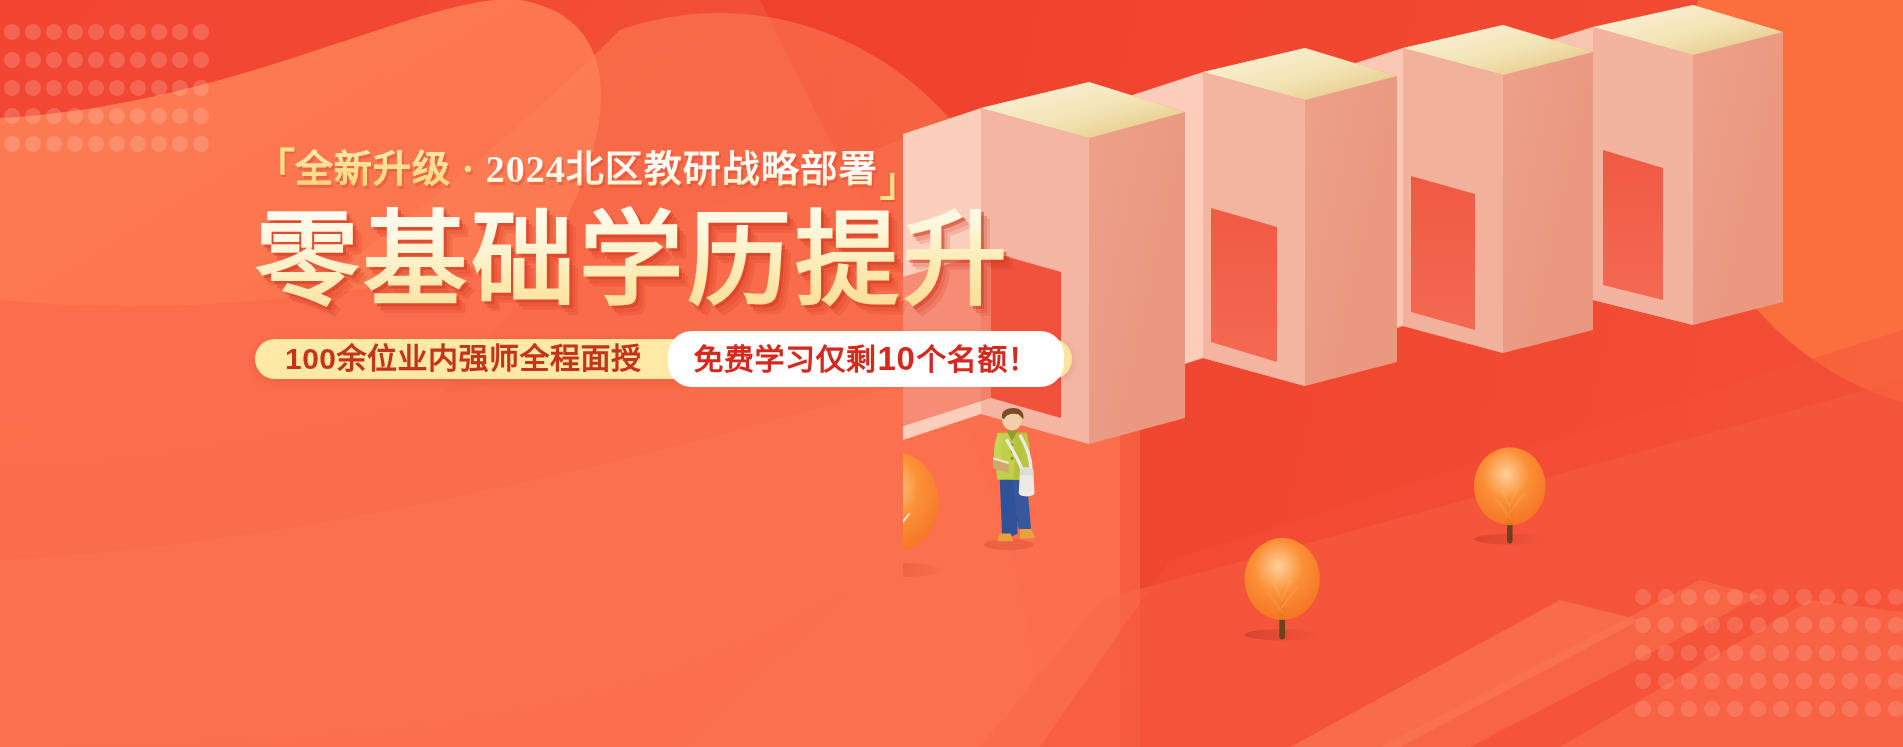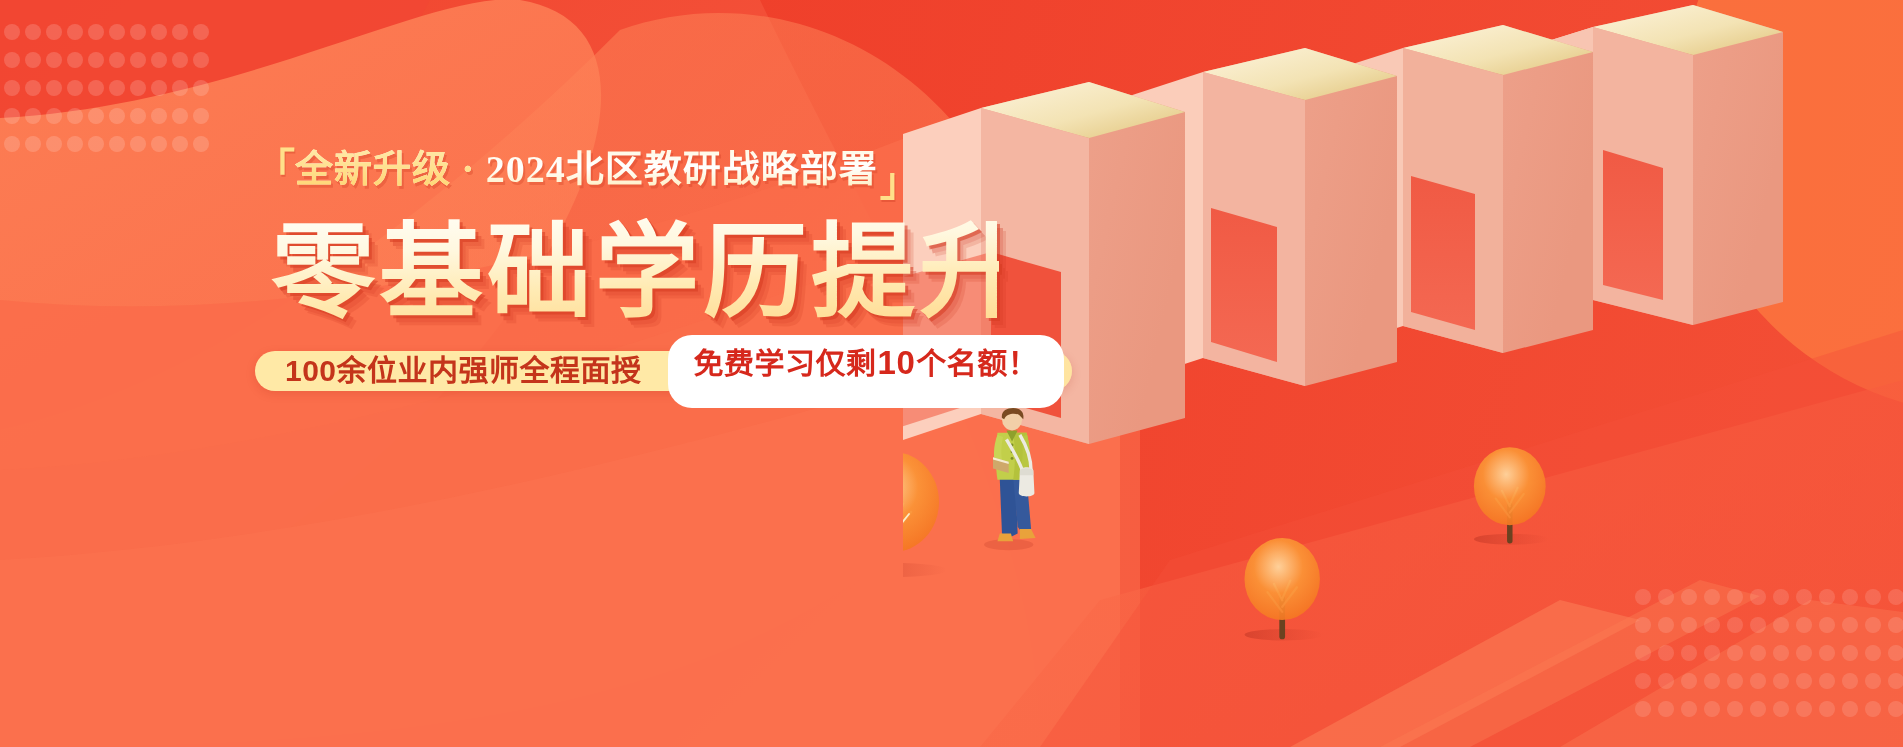--- a/index.html
+++ b/index.html
@@ -71,21 +71,21 @@
     font-family:Liberation Serif, serif;
   }
   .subtitle-text .hl{
     background:linear-gradient(180deg,#ffe9a8 0%,#ffd572 100%);
     -webkit-background-clip:text;
     background-clip:text;
     color:transparent;
   }
 
   .headline{
-    margin:16px;
+    margin:0;
     font-size:104px;
     font-weight:900;
     line-height:1.05;
     letter-spacing:4px;
     white-space:nowrap;
     background:linear-gradient(178deg,#fffdf4 0%,#fff8e0 28%,#ffeab2 62%,#ffd98f 100%);
     -webkit-background-clip:text;
     background-clip:text;
     color:transparent;
     filter:
@@ -113,21 +113,21 @@
     white-space:nowrap;
     line-height:1;
   }
   .pill-right{
     background:#ffffff;
     border-radius:24px;
     color:#d6281c;
     font-size:30px;
     font-weight:800;
     letter-spacing:.5px;
-    padding:11px 26px 29px 26px;
+    padding:11px 26px 12px 26px;
     white-space:nowrap;
     line-height:1;
   }
   .pill-right .num{
     font-size:33px;
     font-weight:900;
     padding:0 1px;
   }
 </style>
 </head>

